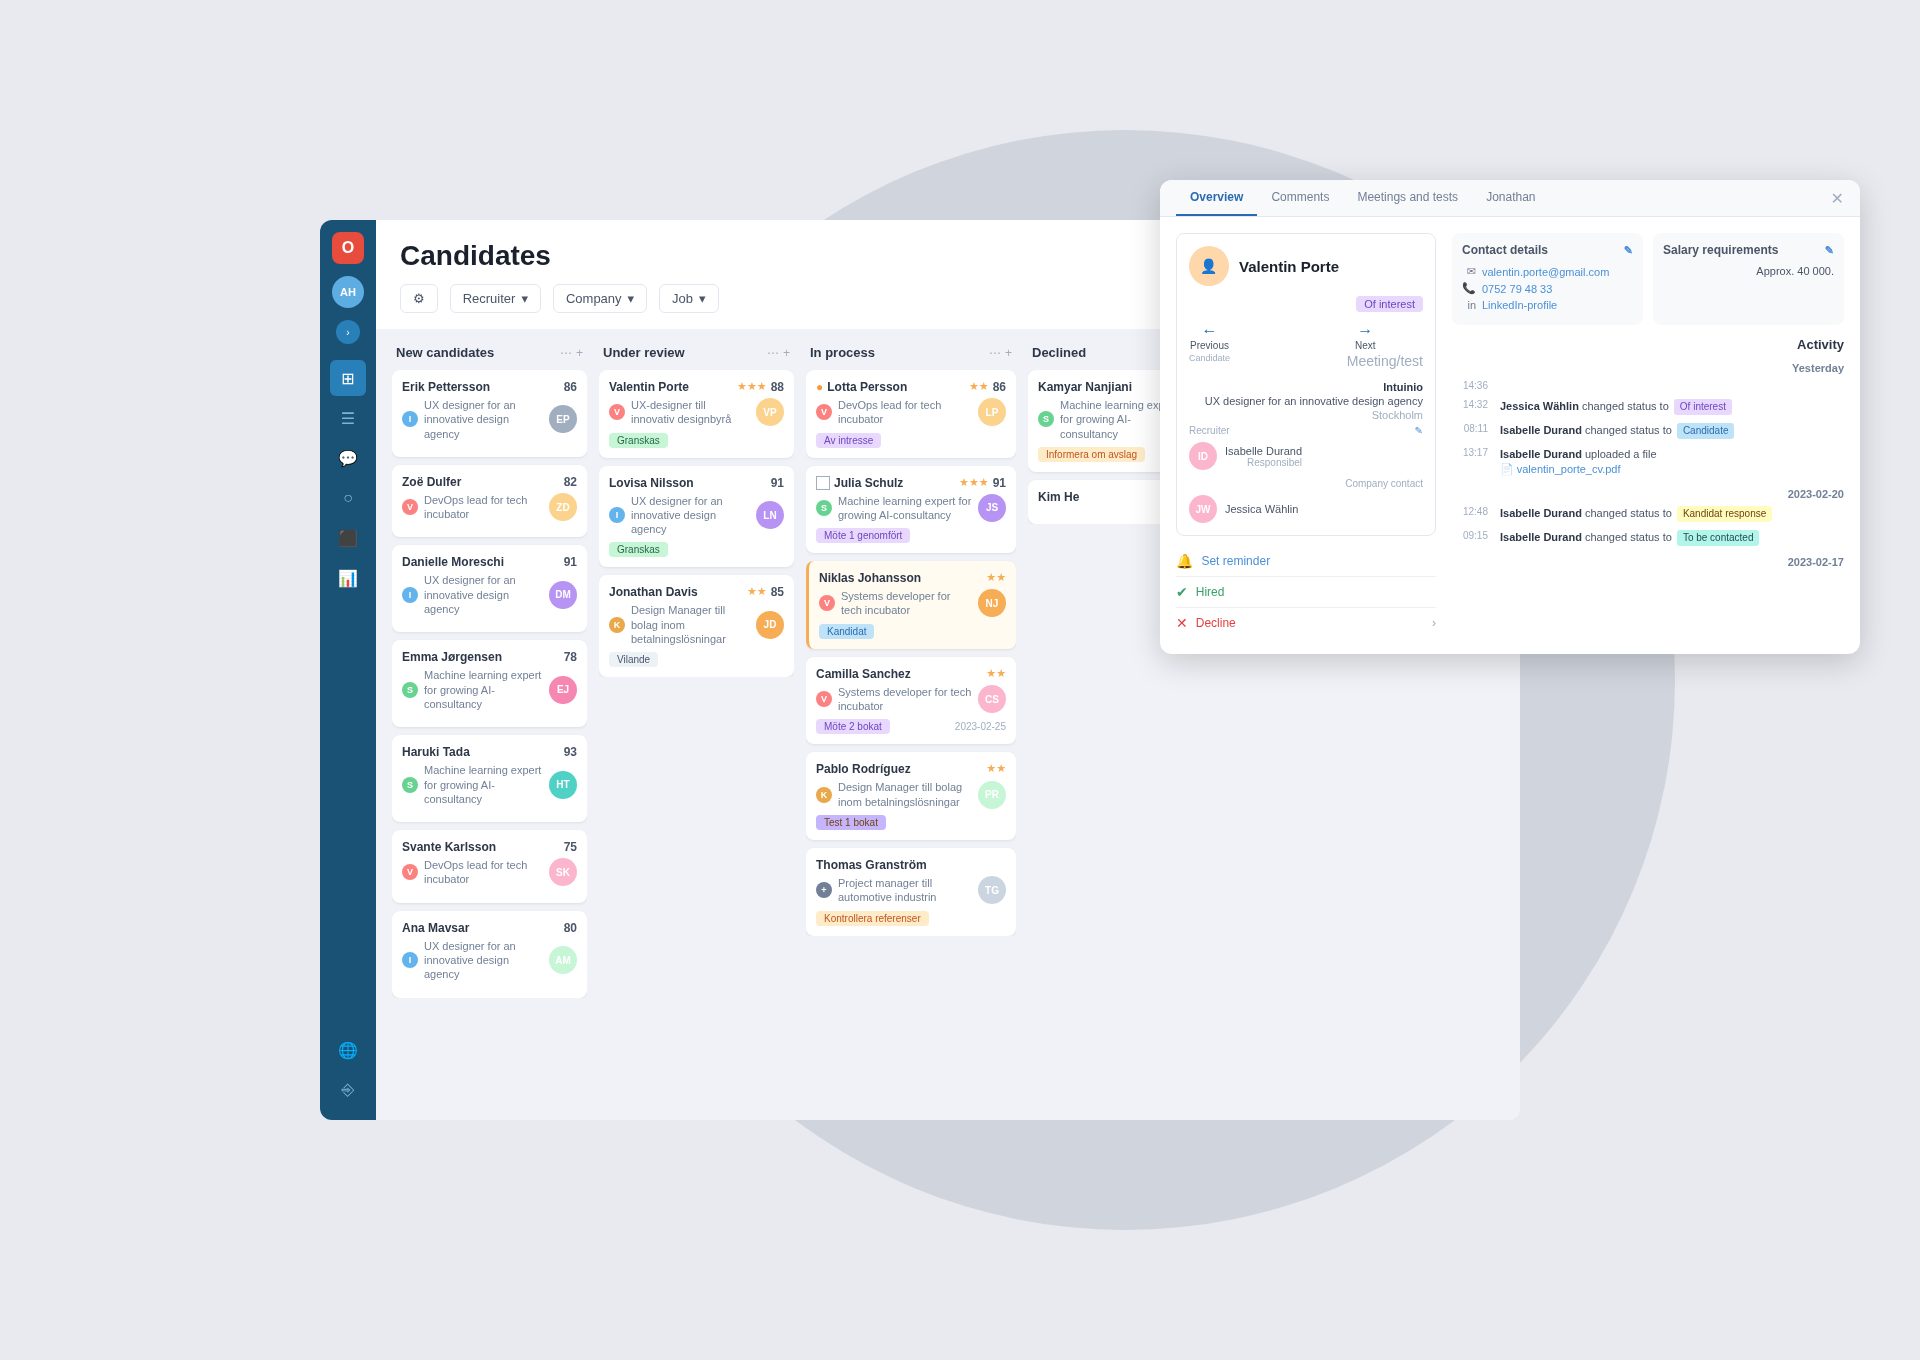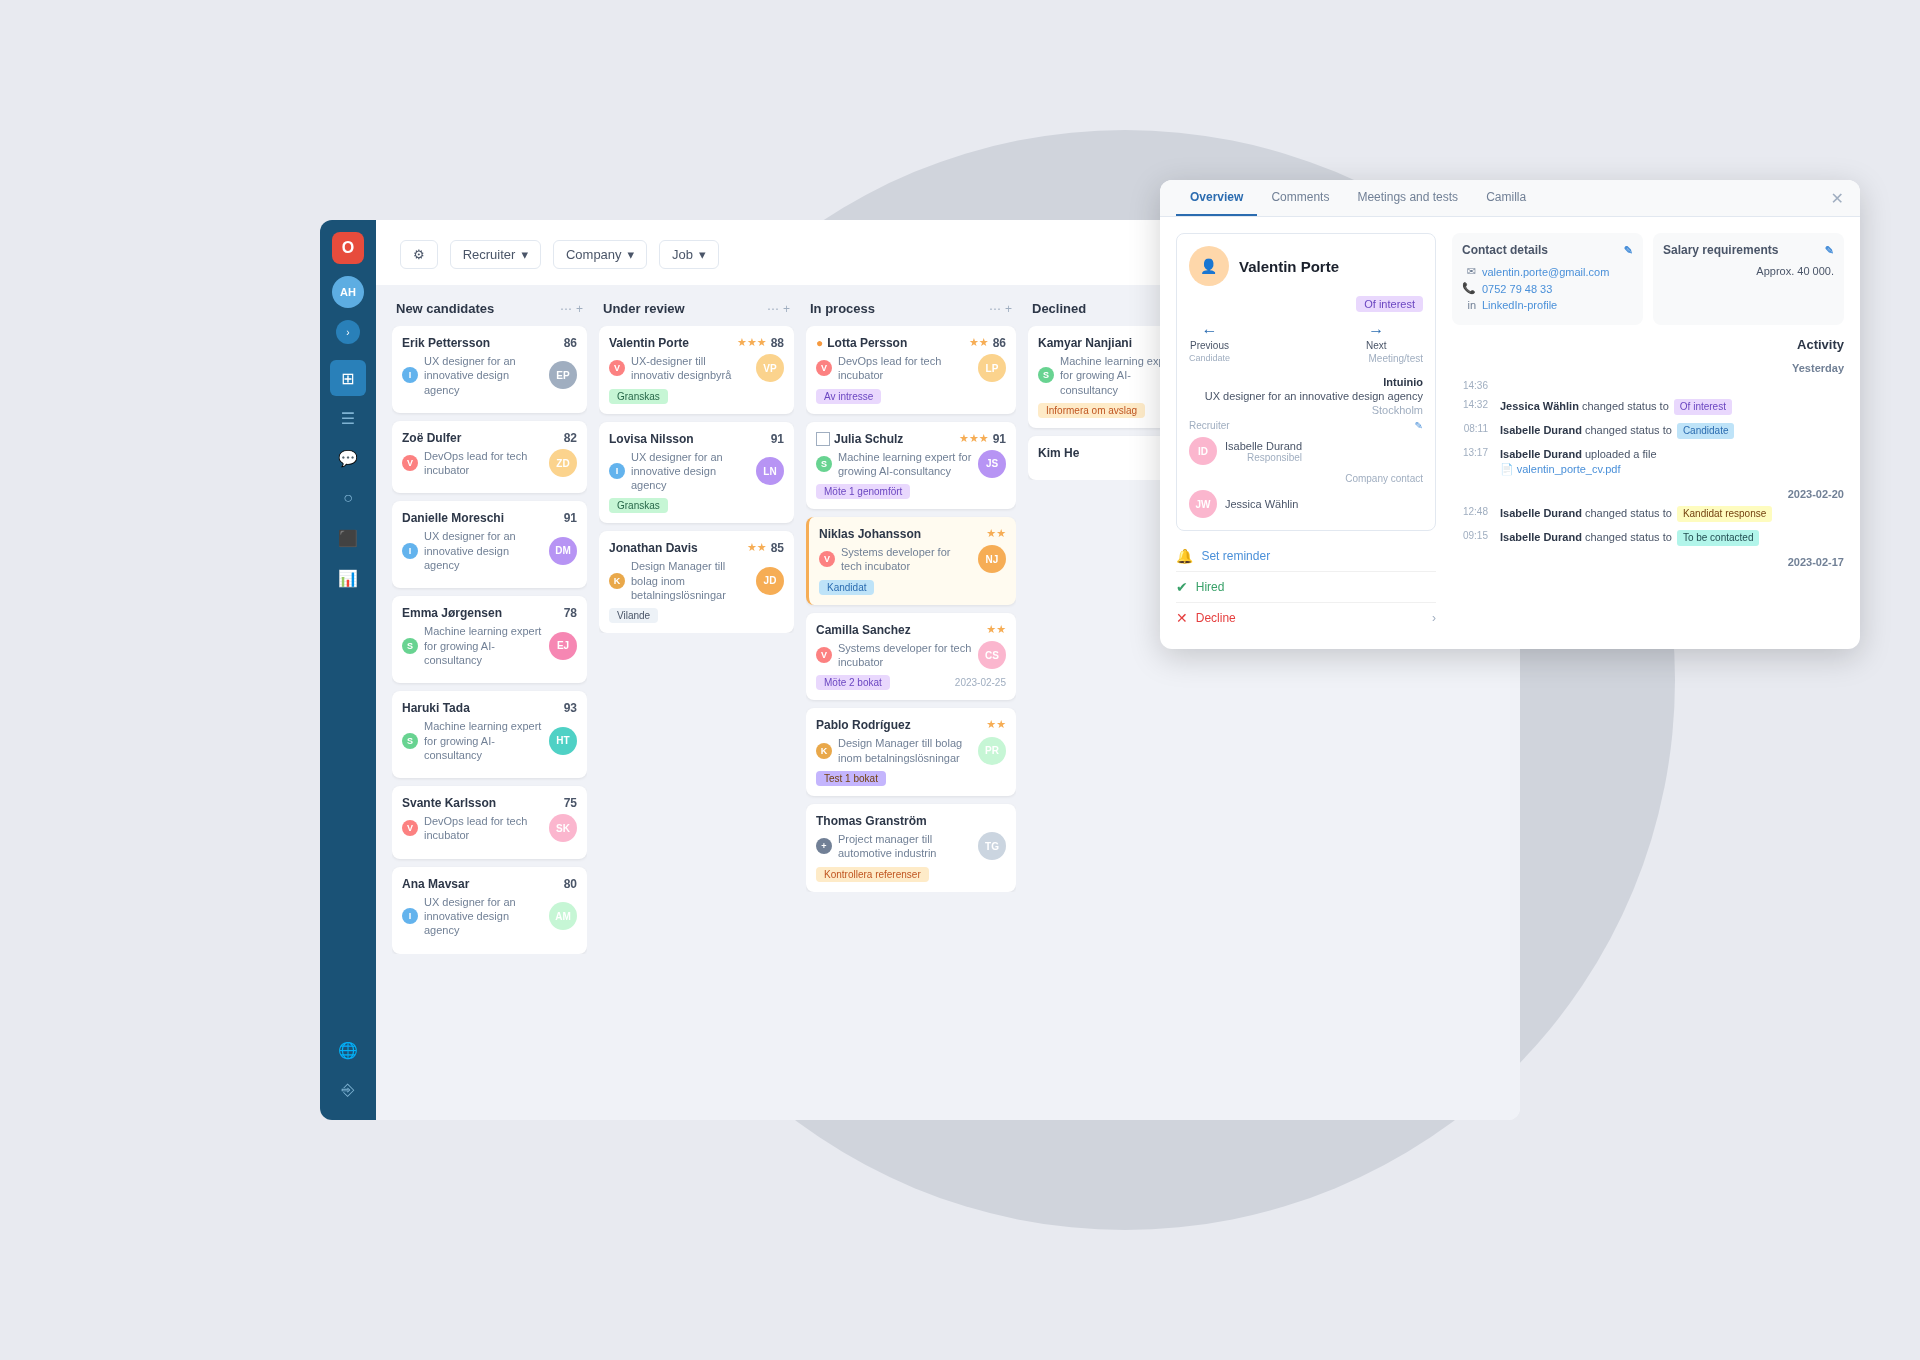--- a/index.html
+++ b/index.html
@@ -631,20 +631,21 @@
       <div class="sidebar-icon">⬛</div>
       <div class="sidebar-icon">📊</div>
       <div class="sidebar-spacer"></div>
       <div class="sidebar-bottom-icon">🌐</div>
       <div class="sidebar-bottom-icon">⎆</div>
     </div>
 
     <div class="content">
 
       <div class="header">
+        <div class="page-title">Candidates</div>
         <div class="filter-bar">
           <div class="filter-btn">
             <span>⚙</span>
           </div>
           <div class="filter-btn">
             Recruiter <span>▾</span>
           </div>
           <div class="filter-btn">
             Company <span>▾</span>
           </div>
@@ -986,21 +987,21 @@
       </div>
     </div>
   </div>
 
   <div class="detail-panel" style="position:absolute; right:60px; top:180px; width:700px;text-align:right;">
 
     <div class="detail-tabs">
       <div class="detail-tab active">Overview</div>
       <div class="detail-tab">Comments</div>
       <div class="detail-tab">Meetings and tests</div>
-      <div class="detail-tab">Camilla</div>
+      <div class="detail-tab">Jonathan</div>
       <div class="detail-close">✕</div>
     </div>
 
     <div class="detail-body">
 
       <div class="detail-left">
 
         <div class="profile-card">
           <div class="profile-header">
             <div class="profile-avatar">👤</div>
@@ -1013,21 +1014,21 @@
           </div>
           <div class="nav-btns">
             <div class="nav-btn">
               <span class="nav-btn-arrow">←</span>
               <span>Previous</span>
               <span style="font-size:9px;color:#a0aec0;">Candidate</span>
             </div>
             <div class="nav-btn">
               <span class="nav-btn-arrow">→</span>
               <span>Next</span>
-              <span style="font-size:10px;color:#a0aec0;padding-left:39px;">Meeting/test</span>
+              <span style="font-size:14px;color:#a0aec0;padding-left:39px;">Meeting/test</span>
             </div>
           </div>
           <div style="font-size:11px;color:#4a5568;margin-bottom:4px;">
             <div style="font-weight:600;color:#2d3748;margin-bottom:2px;">Intuinio</div>
             <div>UX designer for an innovative design agency</div>
             <div style="color:#a0aec0;margin-top:2px;">Stockholm</div>
           </div>
           <div class="recruiter-section">
             <div style="font-size:10px;color:#a0aec0;display:flex;align-items:center;justify-content:space-between;">
               <span>Recruiter</span>

